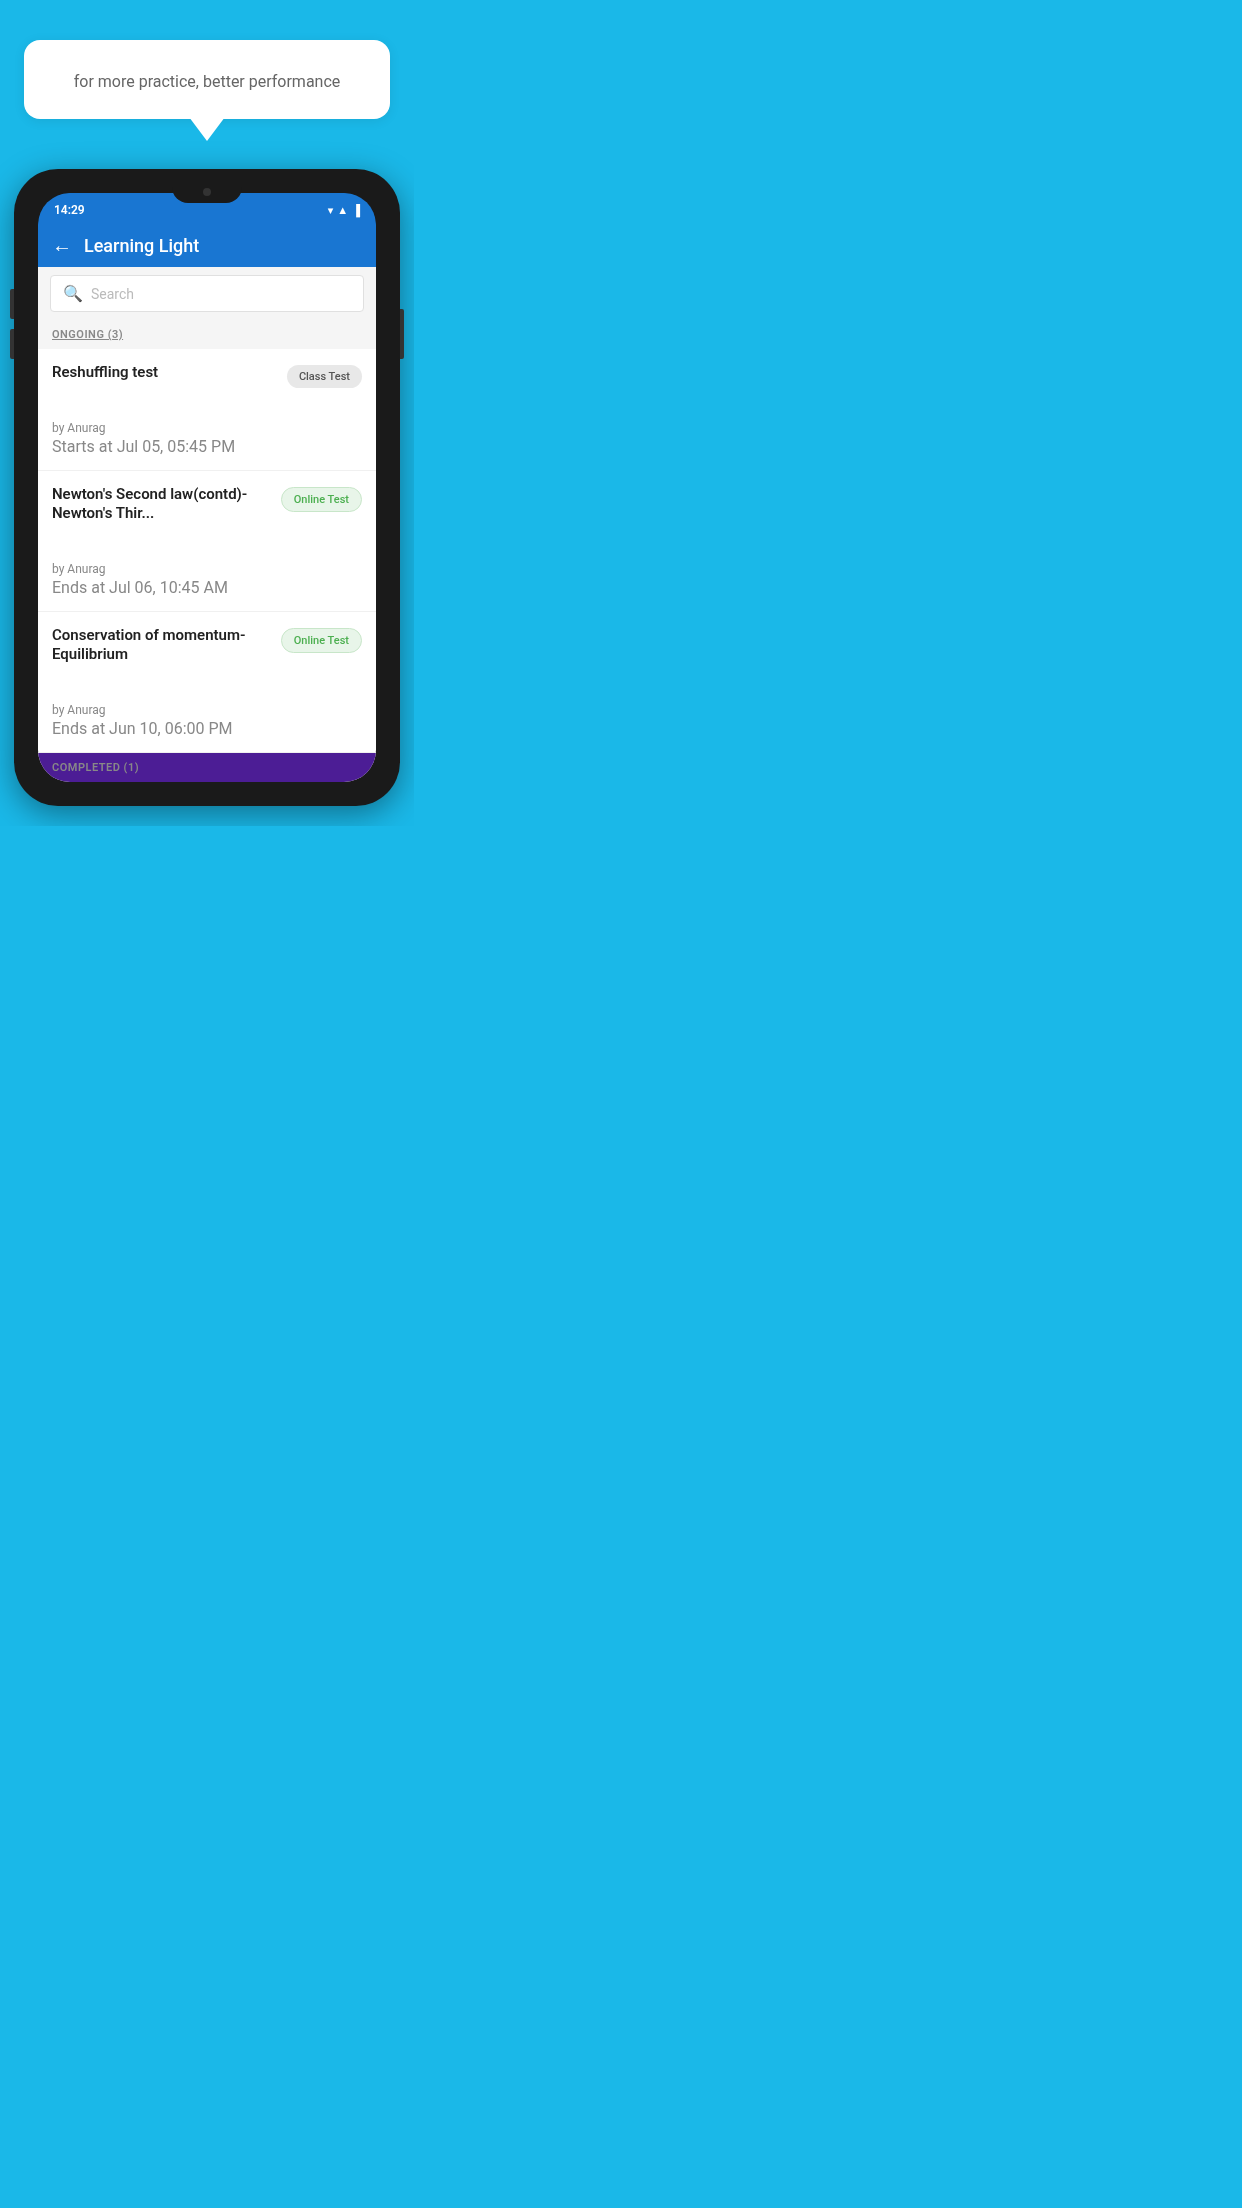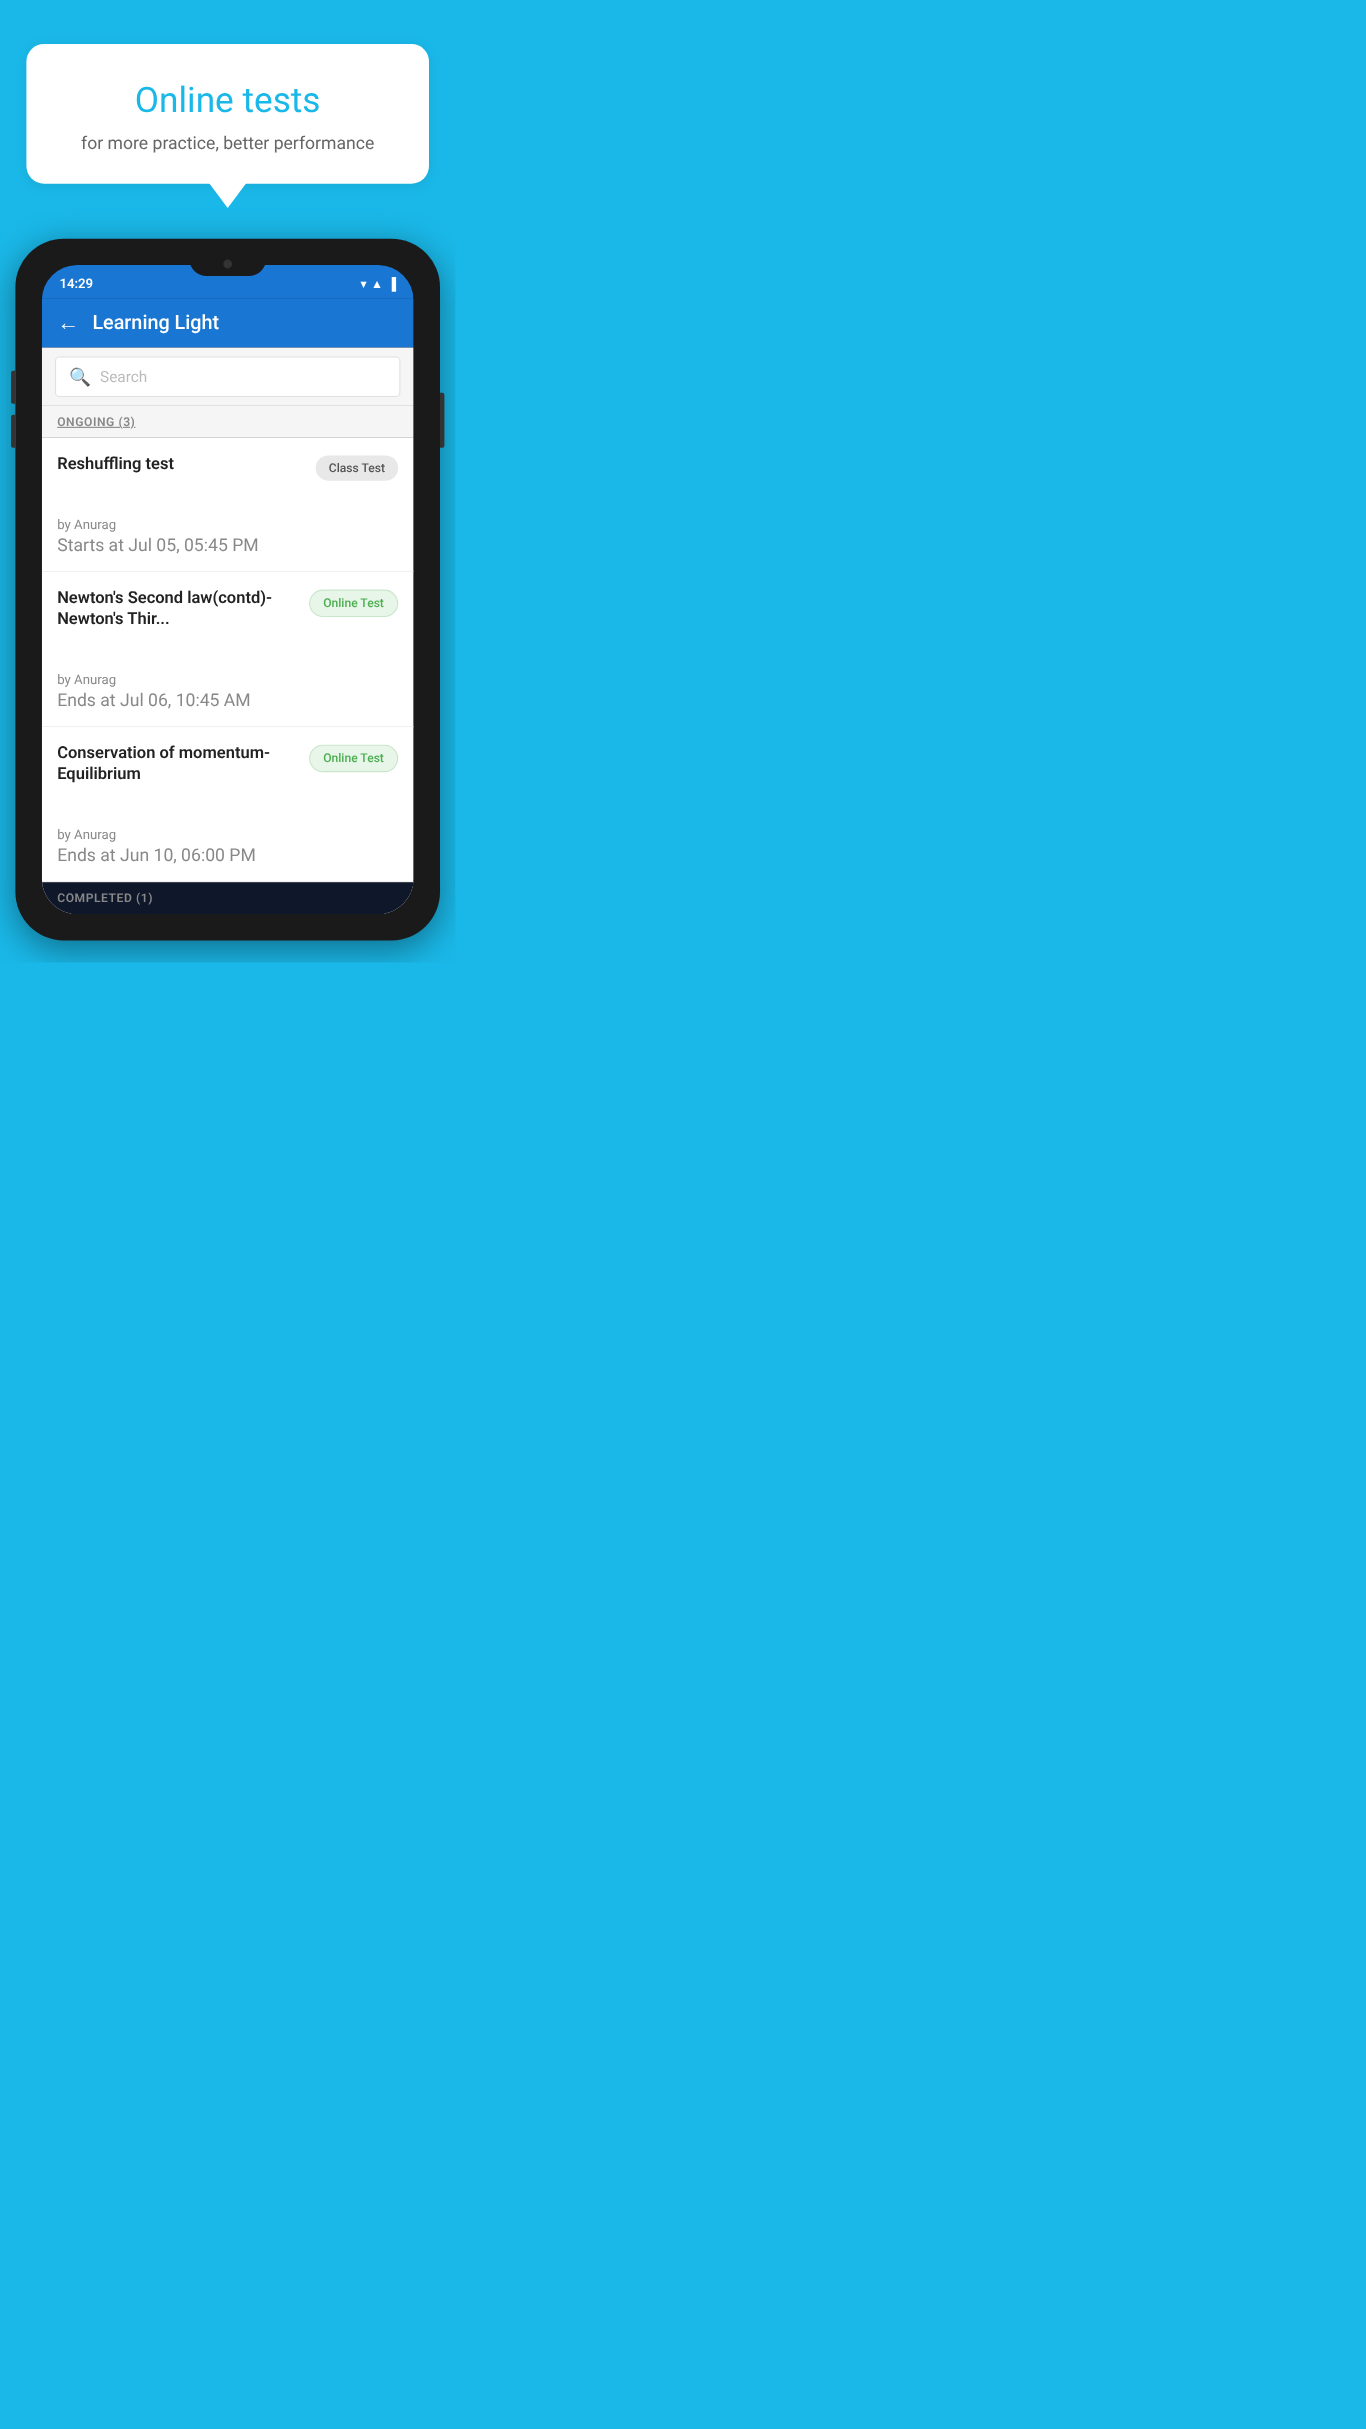--- a/index.html
+++ b/index.html
@@ -313,34 +313,33 @@
       position: absolute;
       right: -4px;
       top: 140px;
       width: 4px;
       height: 50px;
       background: #333;
       border-radius: 0 2px 2px 0;
     }
 
     .completed-label {
-      background: #0f172a;
+      background: #4c1d95;
       padding: 8px 14px;
       font-size: 11px;
       font-weight: 600;
       color: #888;
       letter-spacing: 0.5px;
     }
   </style>
 </head>
 <body>
 
 <div class="speech-bubble-wrapper">
   <div class="speech-bubble">
-    <div class="bubble-title">Online tests</div>
     <div class="bubble-subtitle">for more practice, better performance</div>
   </div>
 </div>
 
 <div class="phone-wrapper">
   <div class="phone">
 
     <div class="vol-btn-left"></div>
     <div class="vol-btn-left2"></div>
     <div class="pwr-btn-right"></div>

